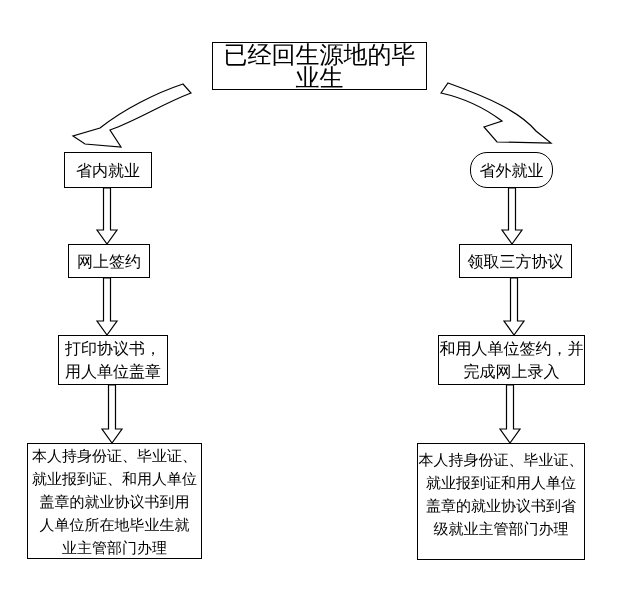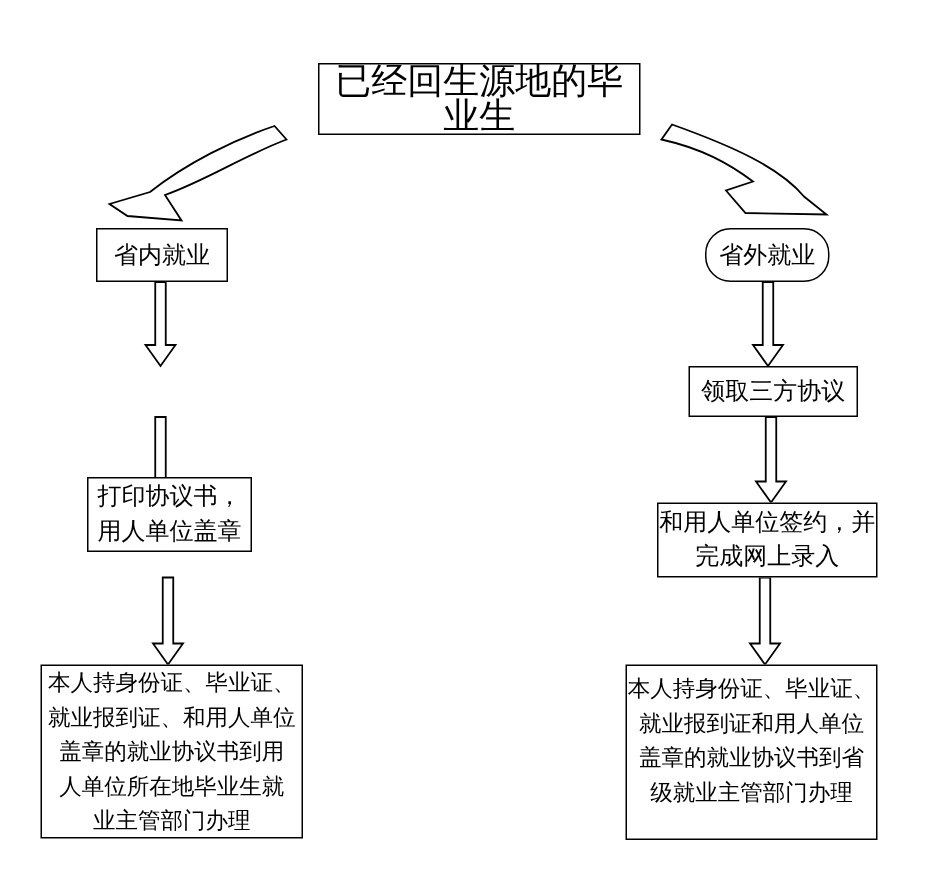--- a/index.html
+++ b/index.html
@@ -32,21 +32,21 @@
     align-items: center;
     justify-content: center;
     text-align: center;
     white-space: pre-line;
     line-height: 23px;
     font-size: 16px;
   }
   .node.title    { left:212px; top:42px;  width:215px; height:48px; font-size:24px; }
   .node.l1       { left:64px;  top:152px; width:88px;  height:36px; }
   .node.l2       { left:68px;  top:244px; width:82px;  height:34px; }
-  .node.l3       { left:58px;  top:318px; width:110px; height:50px; }
+  .node.l3       { left:58px;  top:335px; width:110px; height:50px; }
   .node.l4       { left:27px;  top:443px; width:175px; height:116px; font-size:15px; }
   .node.r1       { left:470px; top:152px; width:83px;  height:36px;border-radius:17px; }
   .node.r2       { left:459px; top:244px; width:113px; height:34px; }
   .node.r3       { left:438px; top:335px; width:147px; height:50px;text-align:center; }
   .node.r4       { left:417px; top:443px; width:168px; height:117px; font-size:15px;
                    align-items: flex-start; padding-top: 4px; }
   .outline { fill:#ffffff; stroke:#000000; stroke-width:1.2; }
 </style>
 </head>
 <body>
@@ -63,20 +63,21 @@
     <path class="outline" d="M 108.5 385 L 108.5 429 L 102 429 L 112 443 L 122 429 L 115.5 429 L 115.5 385 Z"></path>
 
     <path class="outline" d="M 508.5 188 L 508.5 230 L 502 230 L 512 244 L 522 230 L 515.5 230 L 515.5 188 Z"></path>
     <path class="outline" d="M 510.5 278 L 510.5 321 L 504 321 L 514 335 L 524 321 L 517.5 321 L 517.5 278 Z"></path>
     <path class="outline" d="M 506.5 385 L 506.5 429 L 500 429 L 510 443 L 520 429 L 513.5 429 L 513.5 385 Z"></path>
   </svg>
 
   <div class="node title">已经回生源地的毕业生</div>
 
   <div class="node l1">省内就业</div>
+  <div class="node l2">网上签约</div>
   <div class="node l3">打印协议书，
 用人单位盖章</div>
   <div class="node l4">本人持身份证、毕业证、
 就业报到证、和用人单位
 盖章的就业协议书到用
 人单位所在地毕业生就
 业主管部门办理</div>
 
   <div class="node r1">省外就业</div>
   <div class="node r2">领取三方协议</div>

